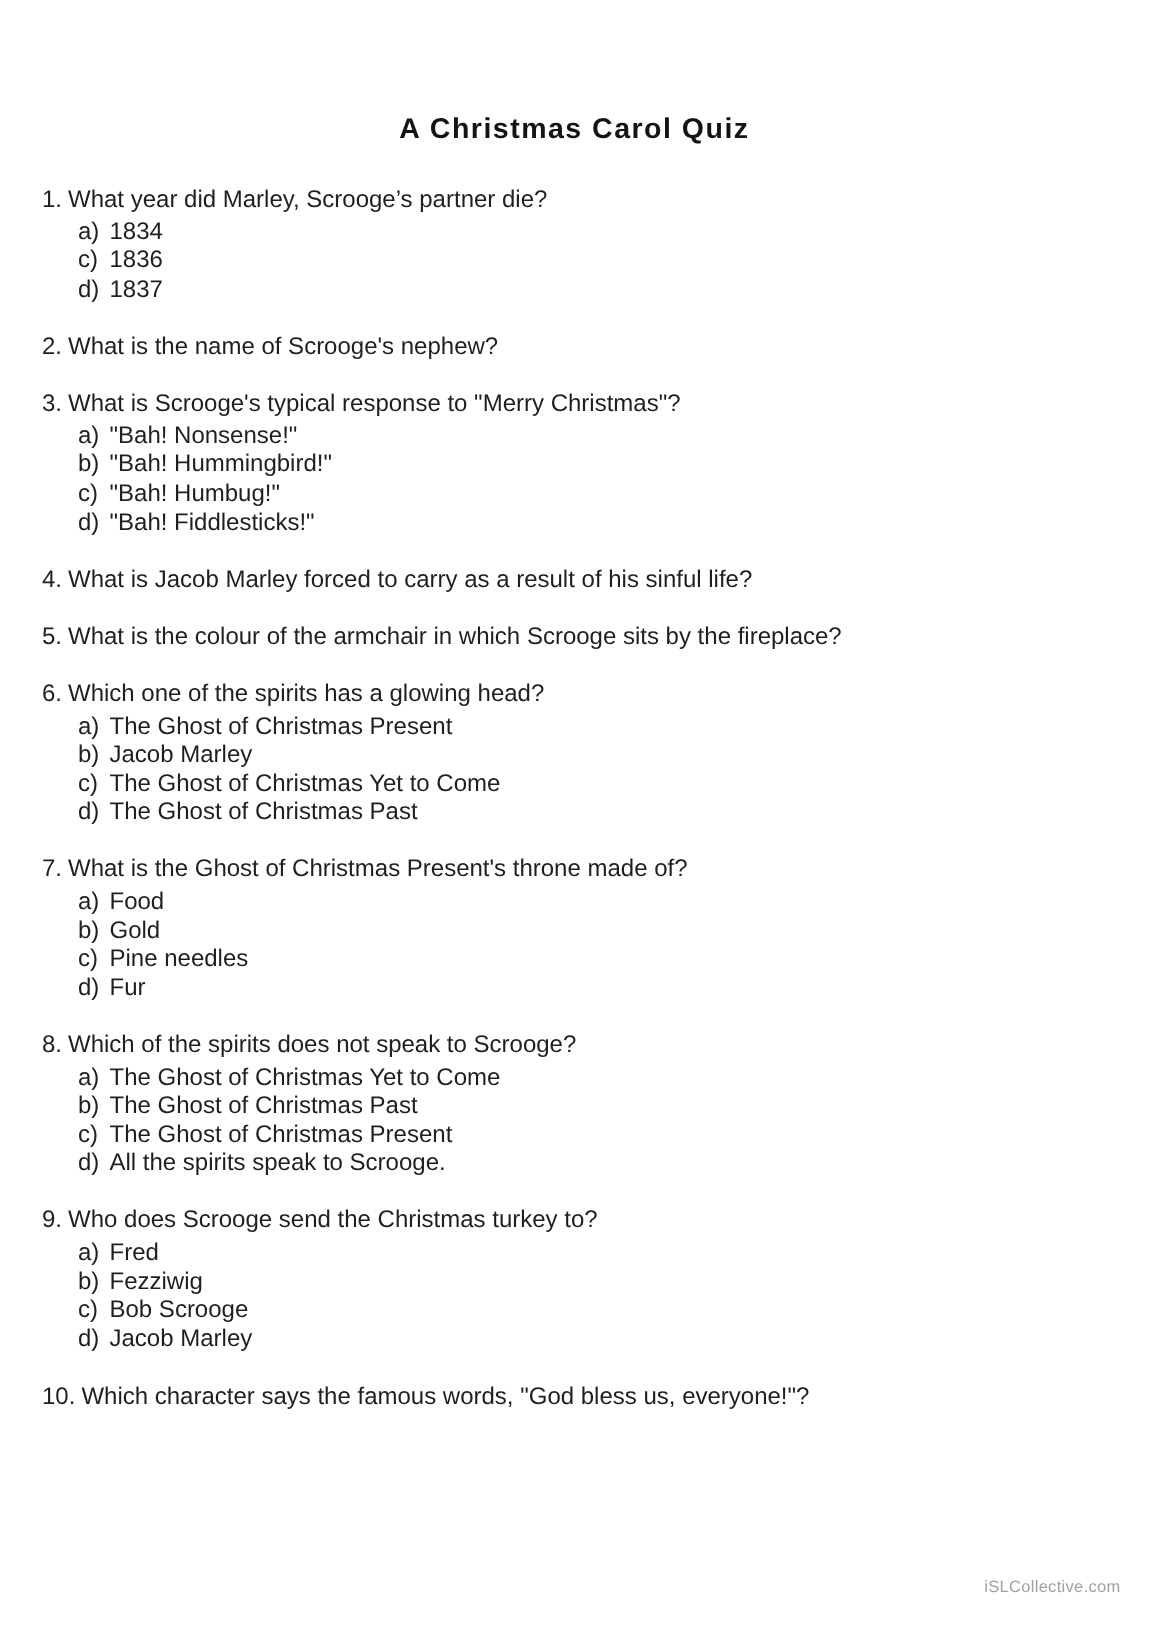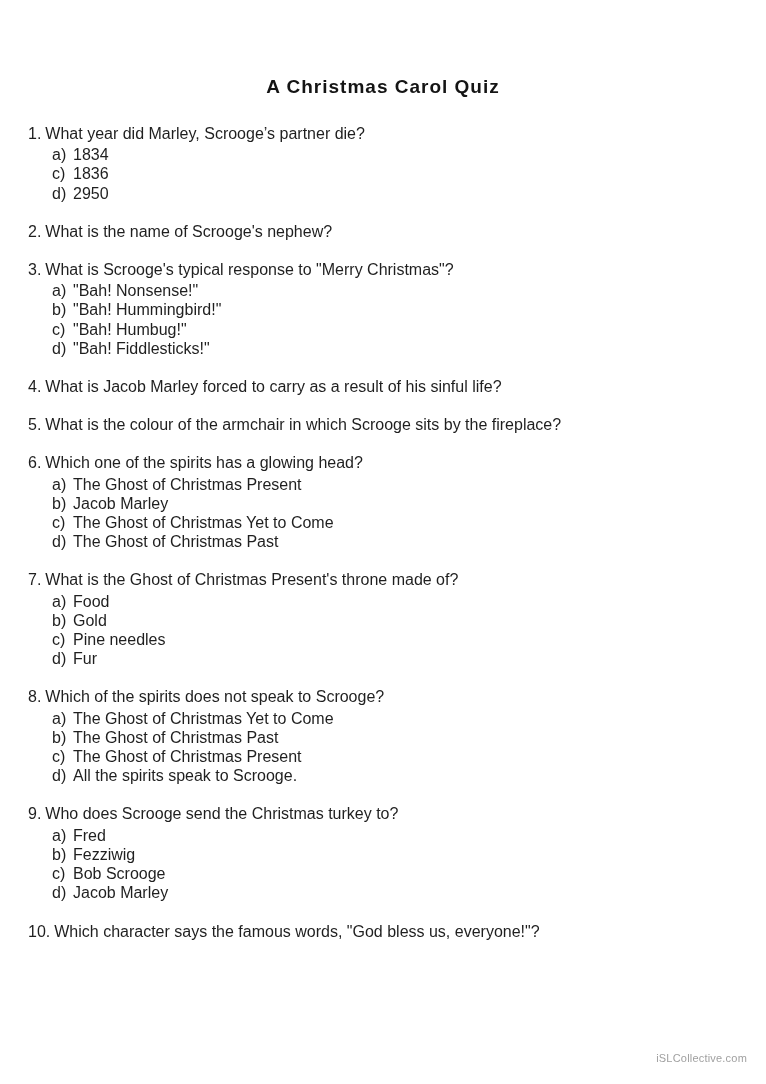--- a/index.html
+++ b/index.html
@@ -65,21 +65,21 @@
 <body>
 
 <div class="page">
   <h1 class="title">A Christmas Carol Quiz</h1>
   <div class="questions" id="questions">
       <div class="question-block">
         <div class="q-line"><span class="q-num">1.</span><span class="q-text">What year did Marley, Scrooge’s partner die?</span></div>
         <div class="options">
           <div class="opt-row"><span class="opt-letter">a)</span><span class="opt-text">1834</span></div>
           <div class="opt-row"><span class="opt-letter">c)</span><span class="opt-text">1836</span></div>
-          <div class="opt-row"><span class="opt-letter">d)</span><span class="opt-text">2950</span></div>
+          <div class="opt-row"><span class="opt-letter">d)</span><span class="opt-text">1837</span></div>
         </div>
       </div>
       <div class="question-block">
         <div class="q-line"><span class="q-num">2.</span><span class="q-text">What is the name of Scrooge's nephew?</span></div>
       </div>
       <div class="question-block">
         <div class="q-line"><span class="q-num">3.</span><span class="q-text">What is Scrooge's typical response to "Merry Christmas"?</span></div>
         <div class="options">
           <div class="opt-row"><span class="opt-letter">a)</span><span class="opt-text">"Bah! Nonsense!"</span></div>
           <div class="opt-row"><span class="opt-letter">b)</span><span class="opt-text">"Bah! Hummingbird!"</span></div>

